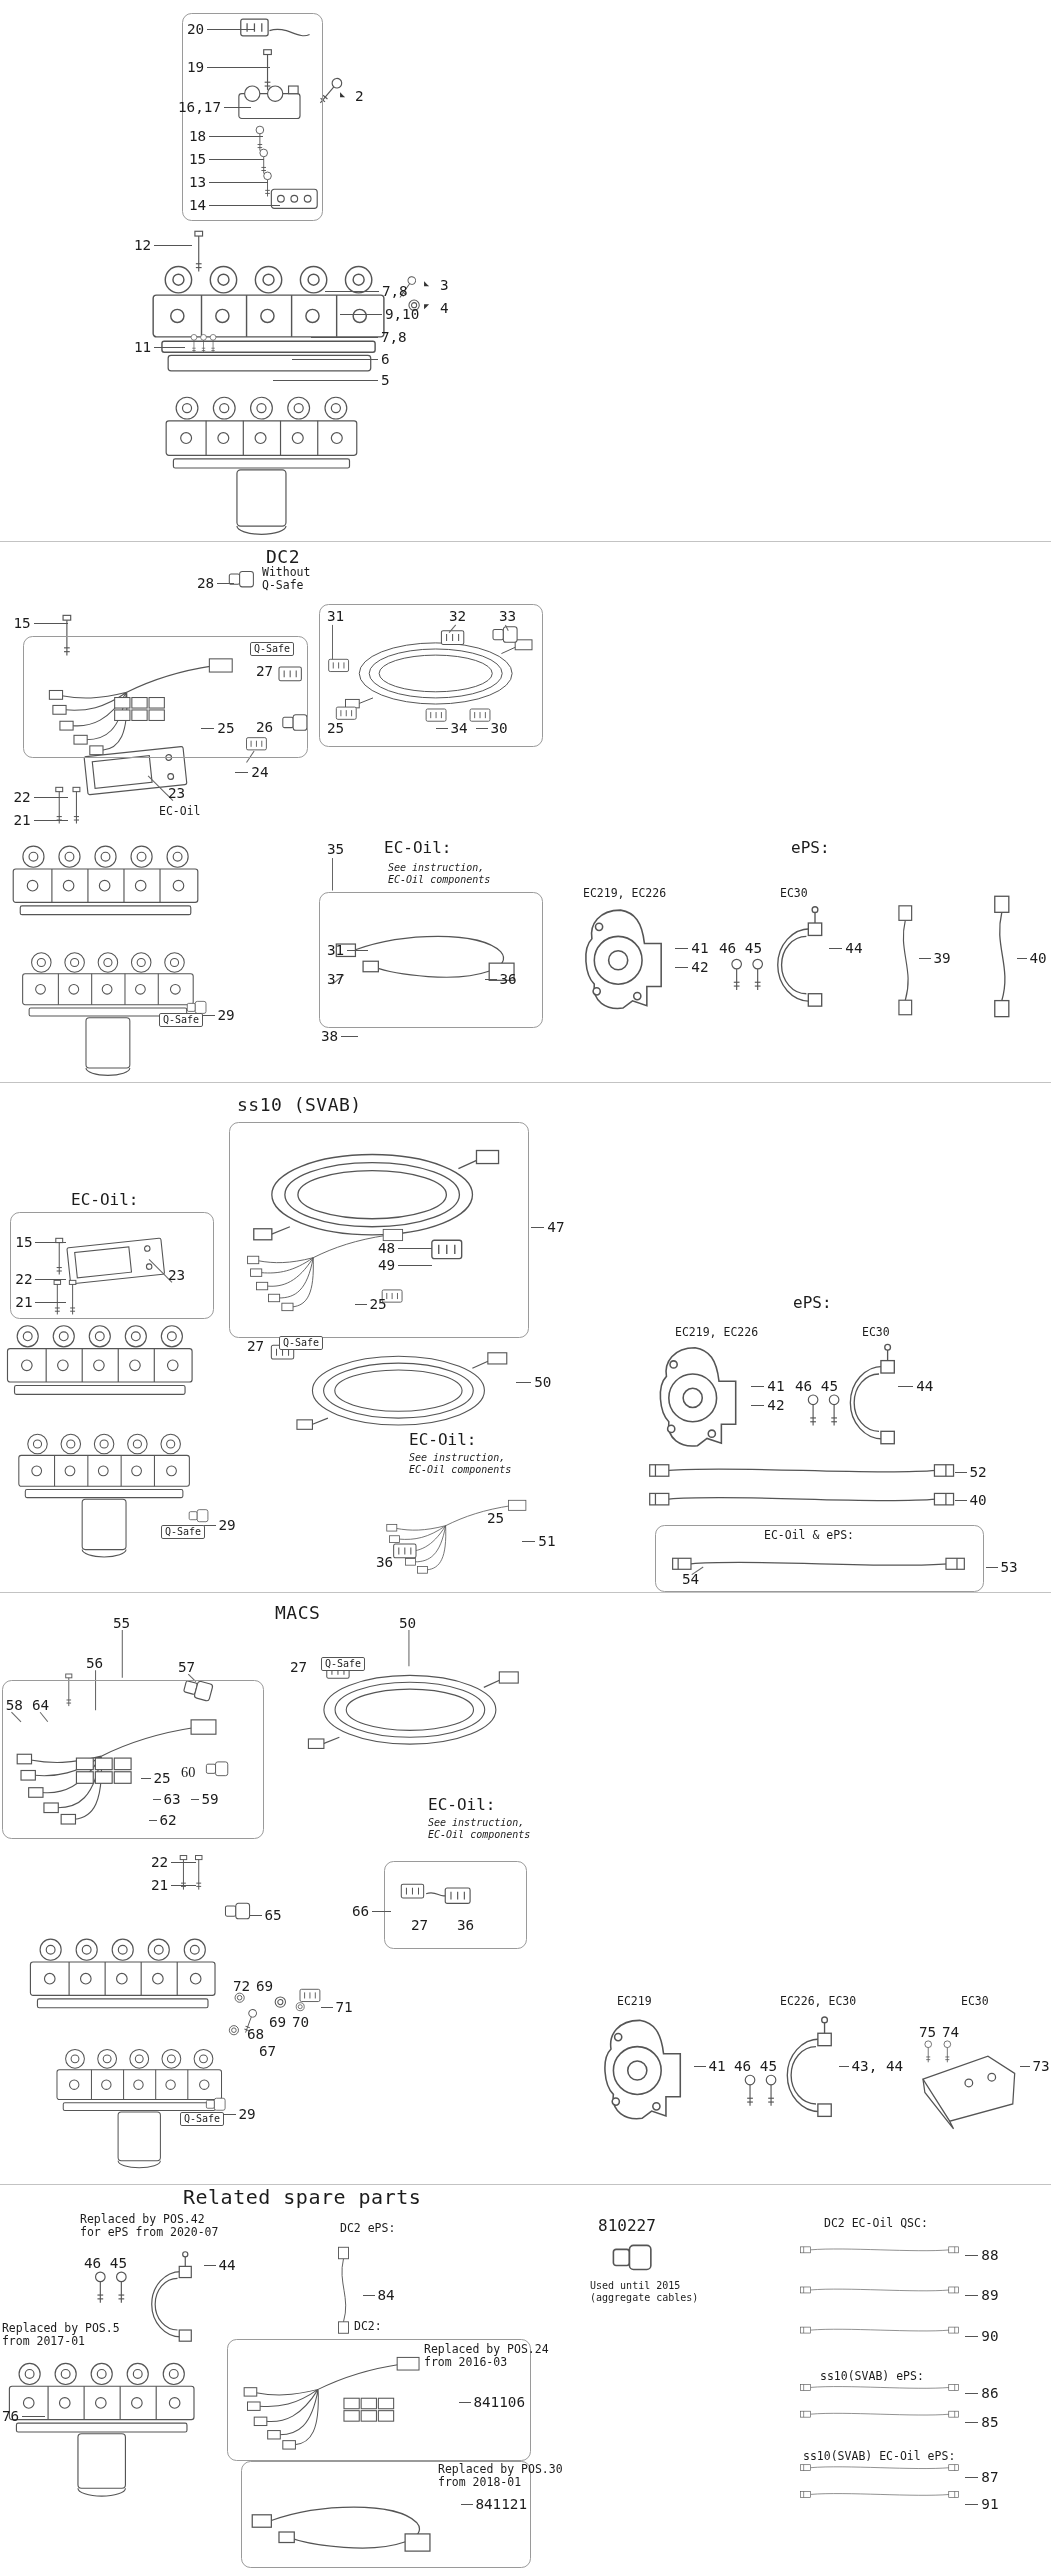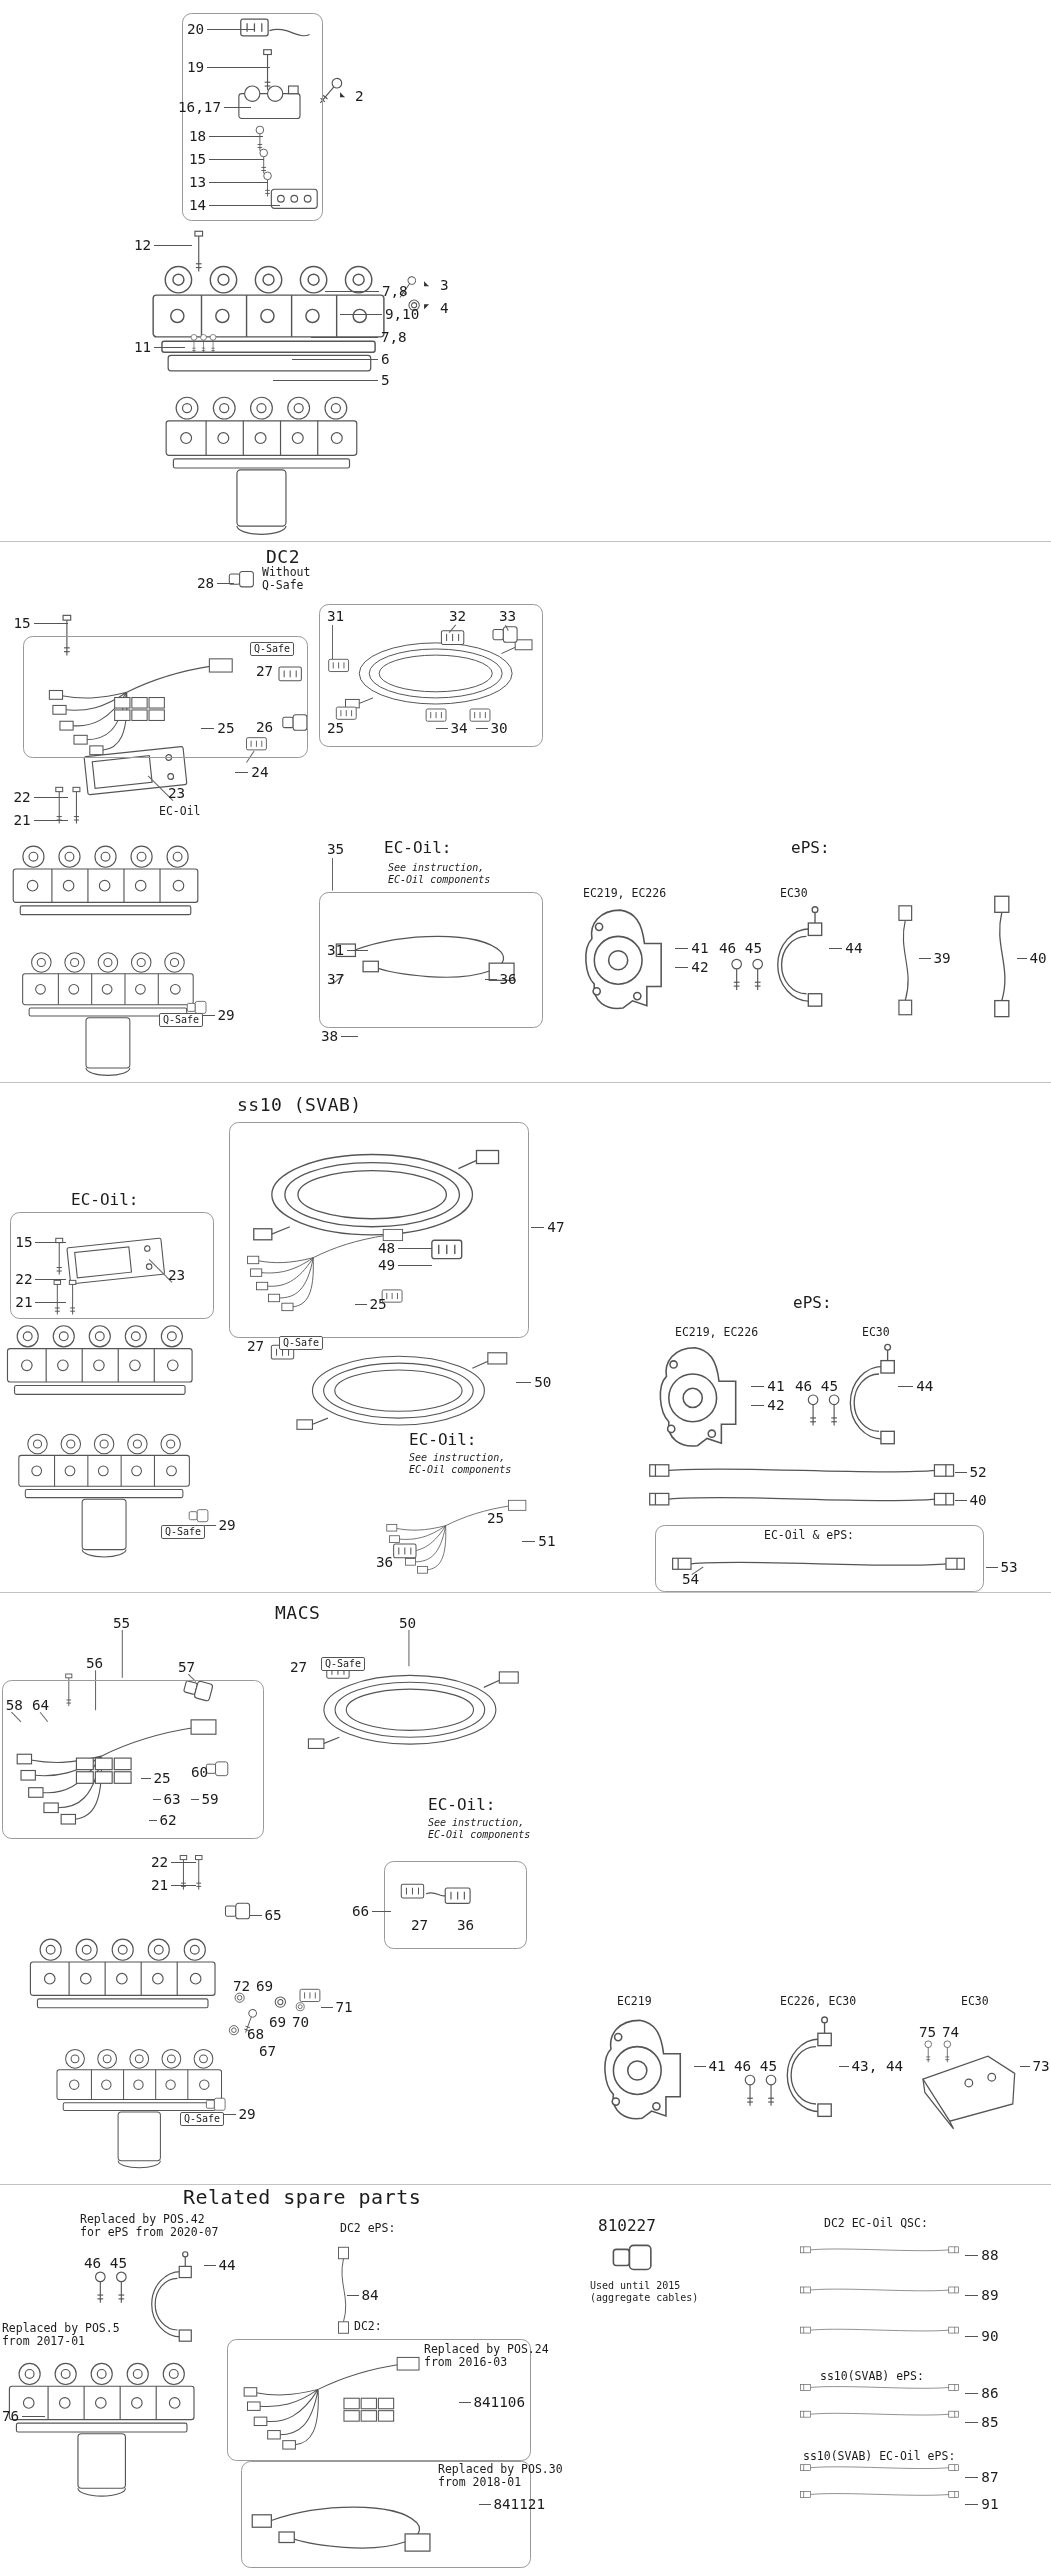--- a/index.html
+++ b/index.html
@@ -664,21 +664,21 @@
       <div class="co " style="left: 5.7px; top: 1697px;">
         <span class="tx">58</span>
       </div>
       <div class="co " style="left: 32px; top: 1697px;">
         <span class="tx">64</span>
       </div>
       <div class="co " style="left: 141px; top: 1770px;">
         <span class="ln" style="width: 9.6px;"></span>
         <span class="tx">25</span>
       </div>
-      <div class="co " style="left: 191px; top: 1764px;">
+      <div class="co " style="left: 181px; top: 1764px; font-family: Liberation Serif, serif;">
         <span class="tx">60</span>
       </div>
       <div class="co " style="left: 153px; top: 1791px;">
         <span class="ln" style="width: 7.6px;"></span>
         <span class="tx">63</span>
       </div>
       <div class="co " style="left: 191px; top: 1791px;">
         <span class="ln" style="width: 7.6px;"></span>
         <span class="tx">59</span>
       </div>
@@ -788,21 +788,21 @@
       <div class="co " style="left: 84px; top: 2255px;">
         <span class="tx">46 45</span>
       </div>
       <div class="co " style="left: 204px; top: 2257px;">
         <span class="ln" style="width: 11.5px;"></span>
         <span class="tx">44</span>
       </div>
       <div class="co small" style="left: 340px; top: 2222px;">
         <span class="tx">DC2 ePS:</span>
       </div>
-      <div class="co " style="left: 347px; top: 2287px;">
+      <div class="co " style="left: 363px; top: 2287px;">
         <span class="ln" style="width: 11.5px;"></span>
         <span class="tx">84</span>
       </div>
       <div class="co big" style="left: 598px; top: 2217px;">
         <span class="tx">810227</span>
       </div>
       <div class="co tiny pre" style="left: 590px; top: 2280px;"><span class="tx">Used until 2015
 (aggregate cables)</span></div>
       <div class="co small" style="left: 824px; top: 2217px;">
         <span class="tx">DC2 EC-Oil QSC:</span>
@@ -829,21 +829,21 @@
         <span class="tx">DC2:</span>
       </div>
       <div class="co small pre" style="left: 424px; top: 2343px;"><span class="tx">Replaced by POS.24
 from 2016-03</span></div>
       <div class="co " style="left: 459px; top: 2394px;">
         <span class="ln" style="width: 11.5px;"></span>
         <span class="tx">841106</span>
       </div>
       <div class="co small pre" style="left: 438px; top: 2463px;"><span class="tx">Replaced by POS.30
 from 2018-01</span></div>
-      <div class="co " style="left: 479px; top: 2496px; align-items: center;">
+      <div class="co " style="left: 461px; top: 2496px; align-items: center;">
         <span class="ln" style="width: 11.5px;"></span>
         <span class="tx">841121</span>
       </div>
       <div class="co small" style="left: 820px; top: 2370px;">
         <span class="tx">ss10(SVAB) ePS:</span>
       </div>
       <div class="co " style="left: 965px; top: 2385px;">
         <span class="ln" style="width: 13.4px;"></span>
         <span class="tx">86</span>
       </div>

